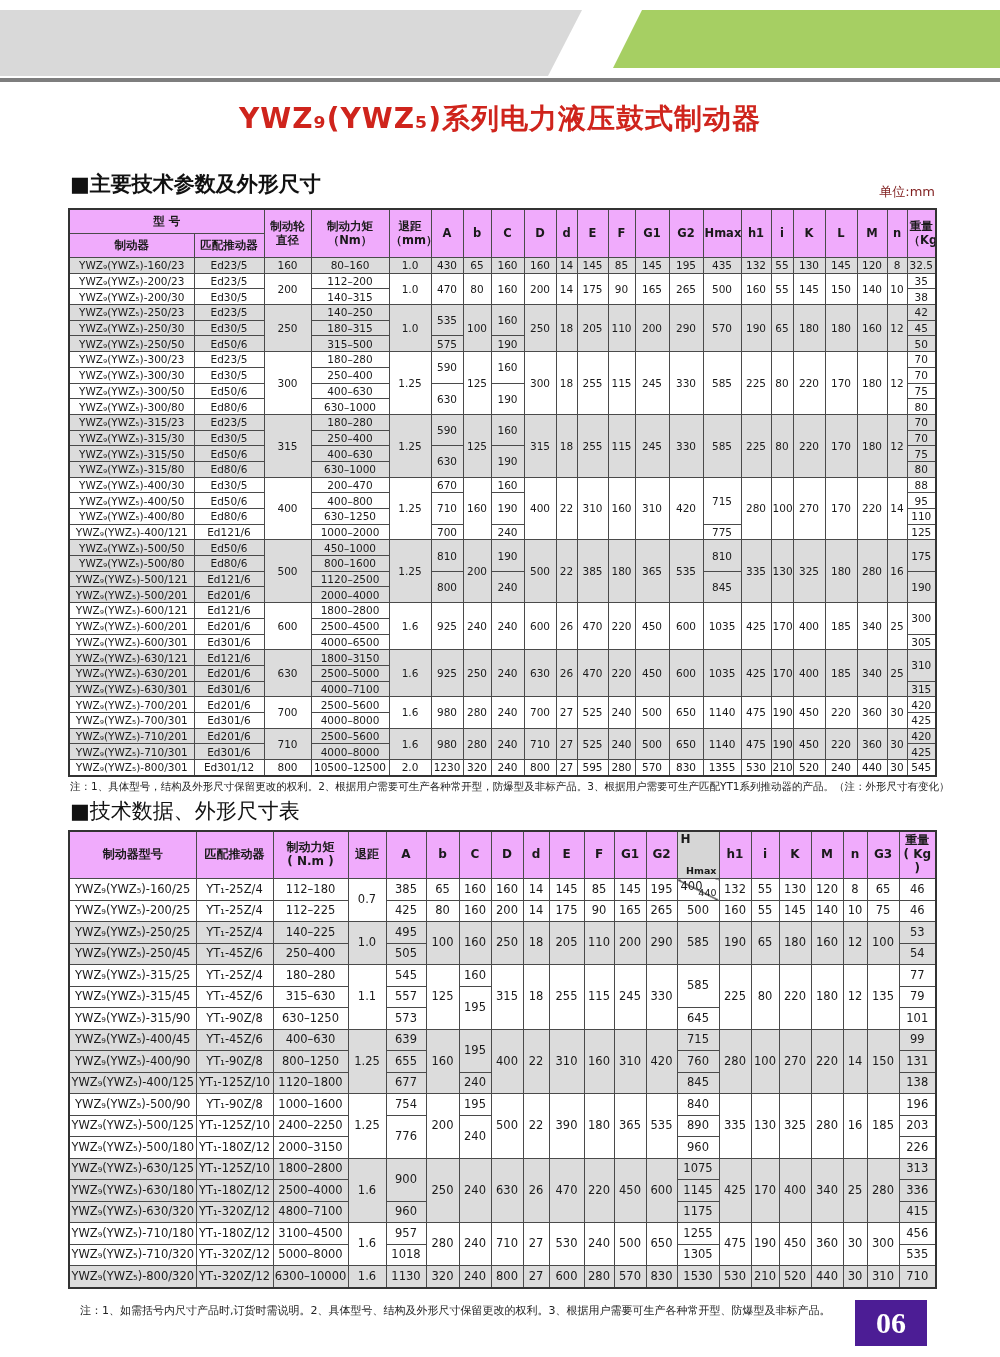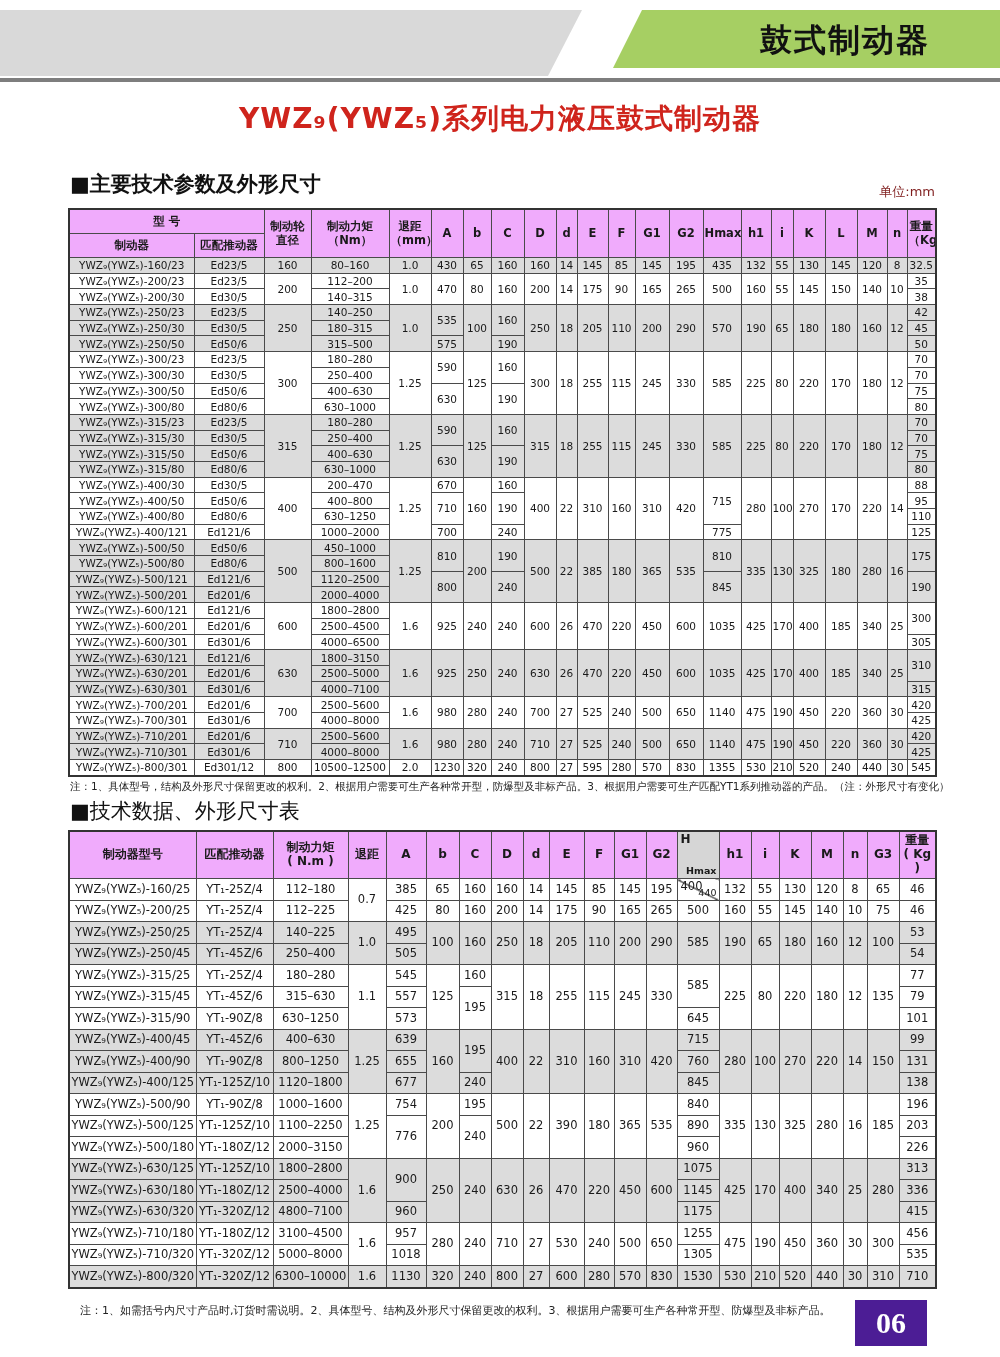--- a/index.html
+++ b/index.html
@@ -44,21 +44,20 @@
   
   .badge{position:absolute;left:855px;top:1300px;width:72px;height:46px;background:#4c1d95;
     display:flex;align-items:center;justify-content:center;font-size:30px;font-weight:bold;color:#fff;font-family:Liberation Serif, serif;}
 </style>
 </head>
 <body>
 
 <div class="band">
   <div class="band-gray"></div>
   <div class="band-green"></div>
-  <div class="band-title">鼓式制动器</div>
 </div>
 <div class="band-line"></div>
 
 <div class="main-title">YWZ₉(YWZ₅)系列电力液压鼓式制动器</div>
 
 <div class="sec1-title">■主要技术参数及外形尺寸</div>
 <div class="unit-label">单位:mm</div>
 
 <table class="tbl" id="t1">
   <colgroup>
@@ -778,21 +777,21 @@
         <td rowspan="3">130</td>
         <td rowspan="3">325</td>
         <td rowspan="3">280</td>
         <td rowspan="3">16</td>
         <td rowspan="3">185</td>
         <td>196</td>
       </tr>
       <tr>
         <td>YWZ₉(YWZ₅)-500/125</td>
         <td>YT₁-125Z/10</td>
-        <td>1100–2250</td>
+        <td>2400–2250</td>
         <td rowspan="2">776</td>
         <td rowspan="2">240</td>
         <td>890</td>
         <td>203</td>
       </tr>
       <tr>
         <td>YWZ₉(YWZ₅)-500/180</td>
         <td>YT₁-180Z/12</td>
         <td>2000–3150</td>
         <td>960</td>

